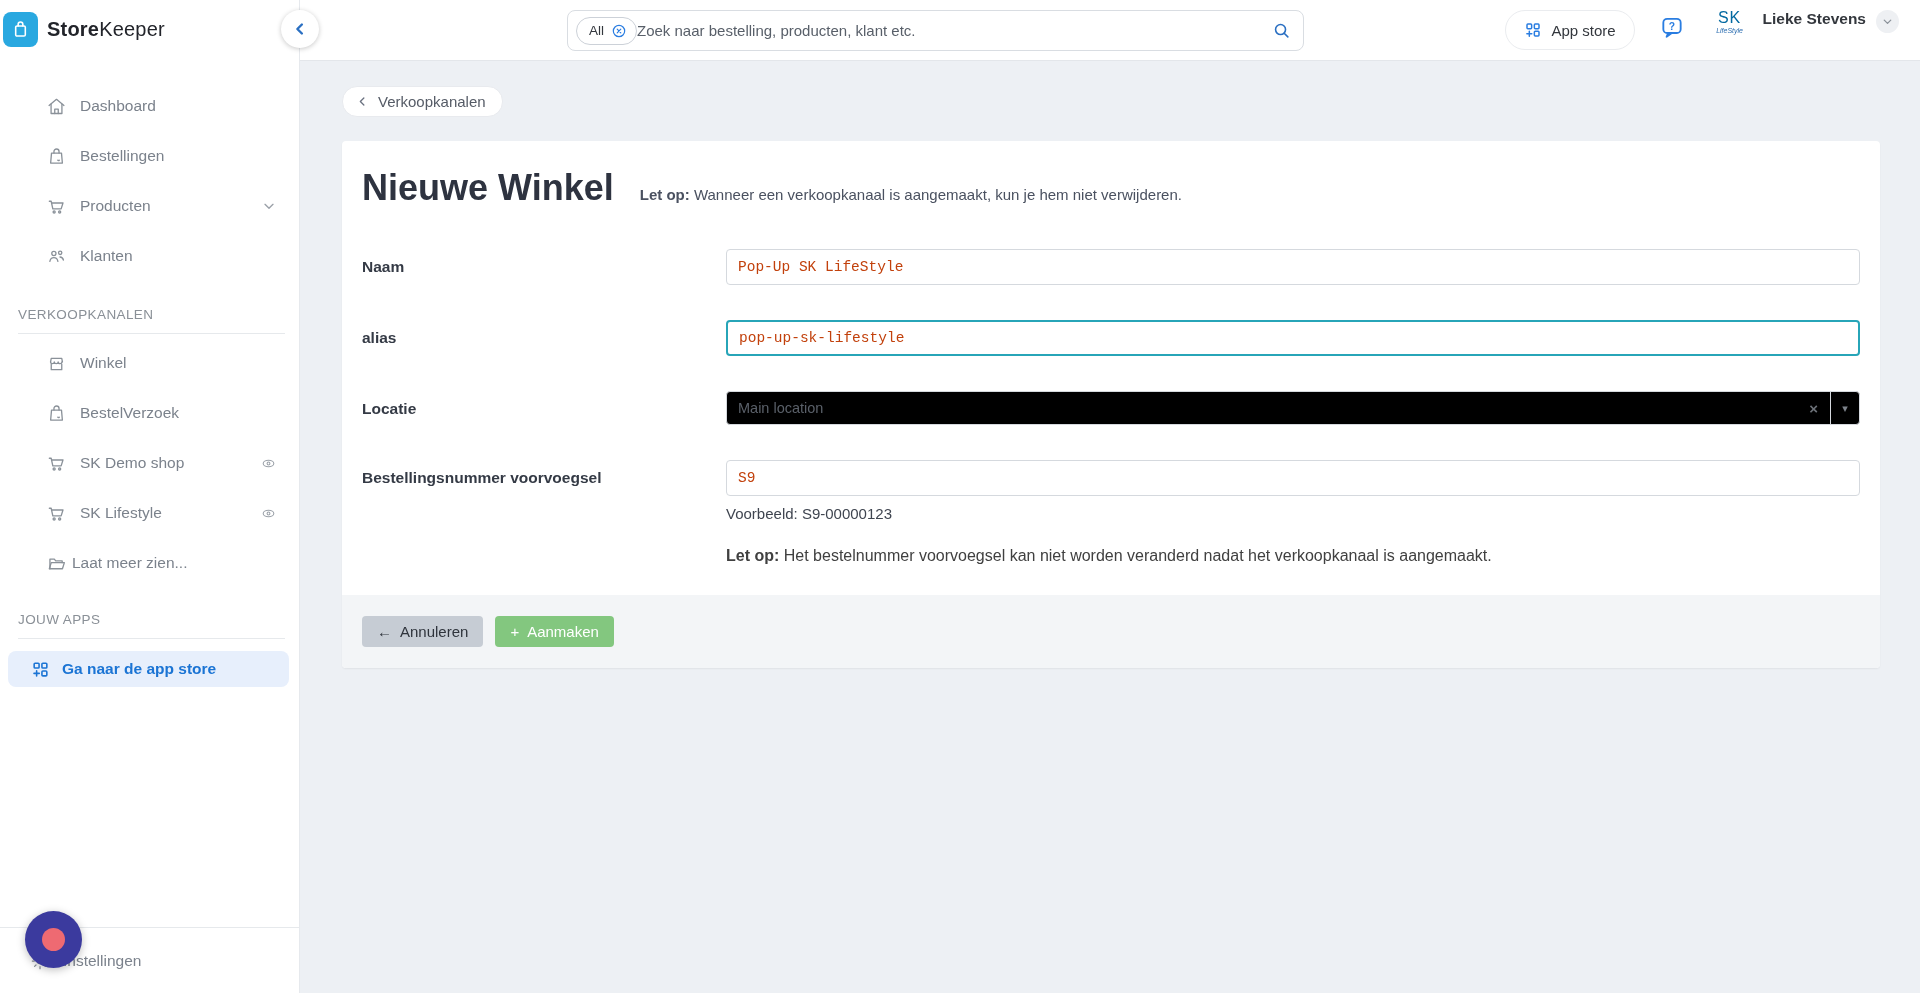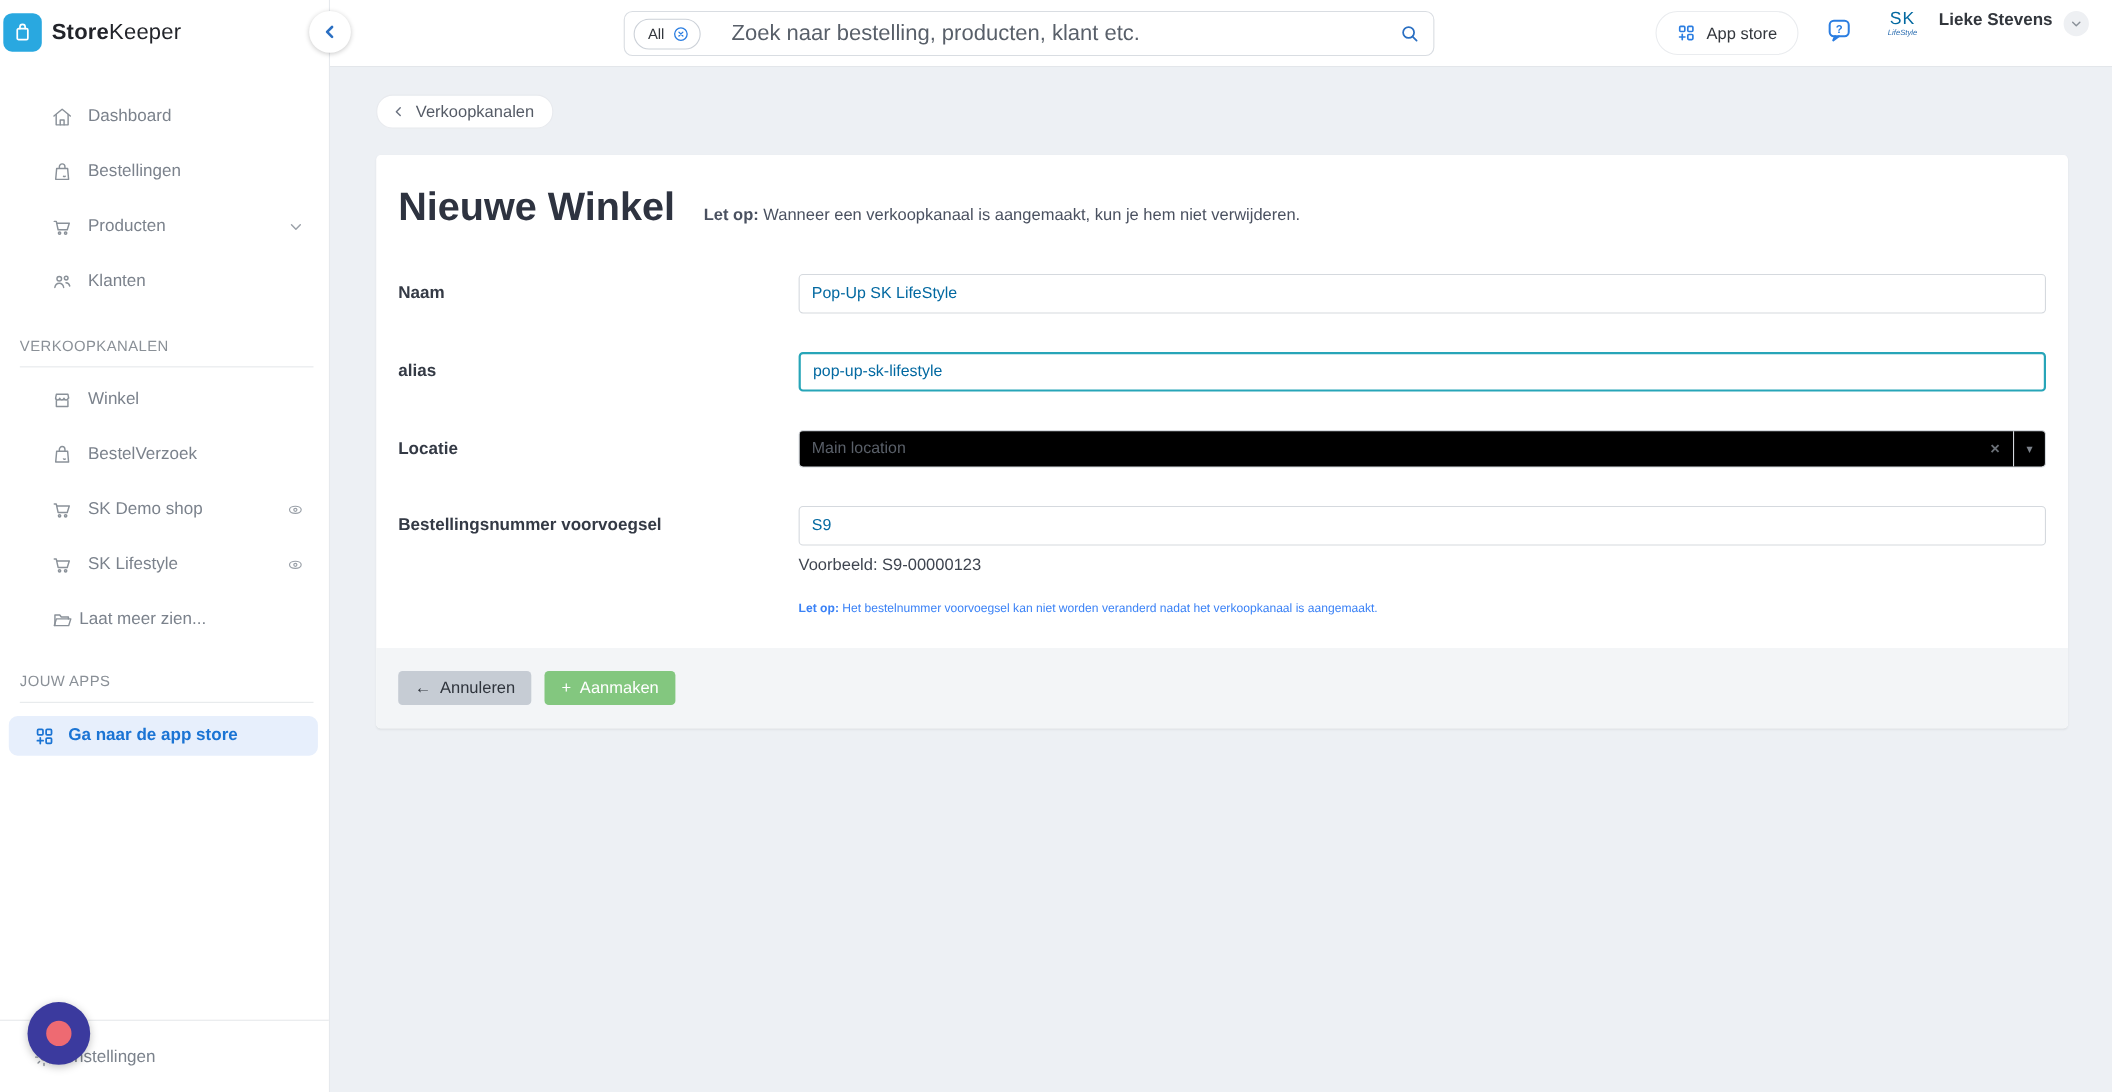--- a/index.html
+++ b/index.html
@@ -26,21 +26,21 @@
   .chat-bubble::after { content:""; position:absolute; left:17px; top:17px; width:23px; height:23px; border-radius:50%; background:#ee6a72; }
 
   
   .collapse-btn { position:absolute; left:281px; top:10px; width:38px; height:38px; border-radius:50%; background:#fff; border:none; box-shadow:0 1px 5px rgba(0,0,0,.22); z-index:10; display:flex; align-items:center; justify-content:center; cursor:pointer; }
 
   
   .main { flex:1; display:flex; flex-direction:column; background:#edf0f4; }
   .topbar { position:relative; height:61px; background:#fff; border-bottom:1px solid #e3e6ea; flex:0 0 auto; }
   .searchbox { position:absolute; left:267px; top:10px; width:737px; height:41px; background:#fff; border:1px solid #d9dde2; border-radius:8px; display:flex; align-items:center; padding:0 12px 0 8px; }
   .filter-pill { display:flex; align-items:center; gap:7px; height:28px; padding:0 9px 0 12px; border:1px solid #ccd1d8; border-radius:15px; color:#33373d; font-size:13.5px; cursor:pointer; }
-  .search-input { flex:1; border:none; outline:none; font-size:20px; color:#4c1d95; margin-left:28px; font-family:inherit; background:transparent; }
+  .search-input { flex:1; border:none; outline:none; font-size:15px; color:#4c1d95; margin-left:0; font-family:inherit; background:transparent; }
   .search-input::placeholder { color:#585f69; opacity:1; }
   .topbar-right { position:absolute; right:21px; top:10px; height:41px; display:flex; align-items:flex-start; }
   .appstore-pill { display:flex; align-items:center; gap:9px; height:40px; padding:0 18px; border:1px solid #eaecef; border-radius:20px; background:#fff; color:#33373d; font-size:15px; cursor:pointer; }
   .chat-btn { margin-left:20px; width:34px; height:34px; display:flex; align-items:center; justify-content:center; background:none; border:none; cursor:pointer; }
   .avatar { margin-left:18px; width:46px; text-align:center; line-height:1; cursor:pointer; }
   .avatar .l1 { font-weight:normal; font-size:16px; color:#0369a1; letter-spacing:1px; }
   .avatar .l2 { font-size:7px; color:#2b6db0; font-style:italic; margin-top:1px; }
   .user-name { margin-left:10px; font-size:15.5px; font-weight:600; color:#33373d; cursor:pointer; }
   .user-caret { margin-left:10px; width:23px; height:23px; border-radius:50%; background:#eef0f3; display:flex; align-items:center; justify-content:center; cursor:pointer; }
 
@@ -49,28 +49,28 @@
   .back-btn { display:inline-flex; align-items:center; gap:9px; height:31px; padding:0 16px 0 13px; background:#fff; border:1px solid #e8eaee; border-radius:15px; color:#555b66; font-size:15px; cursor:pointer; }
   .card { margin-top:24px; width:1538px; background:#fff; border-radius:4px; box-shadow:0 1px 2px rgba(0,0,0,.06); }
   .card-body { padding:26px 20px 0 20px; }
   .card-head { display:flex; align-items:baseline; gap:26px; margin-bottom:40px; }
   .card-title { font-size:36px; font-weight:bold; color:#2e3340; }
   .card-note { font-size:15px; color:#4a5160; }
   .bold { font-weight:bold; }
   .form-row { display:flex; margin-bottom:35px; }
   .form-label { width:364px; min-width:364px; padding-top:9px; font-size:15.5px; font-weight:bold; color:#343a45; }
   .form-field { flex:1; }
-  .txt { width:100%; height:36px; border:1px solid #d5d9de; border-radius:4px; padding:0 11px; font-size:14.5px; color:#0369a1; font-family:Liberation Sans, sans-serif; outline:none; background:#fff; }
+  .txt { width:100%; height:36px; border:1px solid #d5d9de; border-radius:4px; padding:0 11px; font-size:14.5px; color:#c2410c; font-family:Liberation Mono, monospace; outline:none; background:#fff; }
   .txt.focused { border:2px solid #27a5b8; }
   .select { height:34px; border:1px solid #d5d9de; border-radius:4px; background:#000000; display:flex; align-items:center; cursor:pointer; }
   .select-value { flex:1; padding-left:11px; font-size:14.5px; color:#5a6069; }
   .select-clear { padding:0 12px; color:#6b7077; font-size:15px; font-weight:bold; cursor:pointer; }
   .select-caret { align-self:stretch; width:29px; border-left:1px solid #d5d9de; display:flex; align-items:center; justify-content:center; color:#7d838b; font-size:11px; }
   .helper { margin-top:9px; font-size:15px; color:#3f4550; }
-  .warning { margin-top:25px; font-size:11px; color:#3b82f6; }
+  .warning { margin-top:25px; font-size:16px; color:#404040; }
   .card-footer { margin-top:30px; background:#f3f5f7; border-radius:0 0 4px 4px; padding:21px 20px; display:flex; gap:12px; }
   .btn { height:31px; border:none; border-radius:4px; font-size:15px; font-family:inherit; display:inline-flex; align-items:center; gap:8px; padding:0 15px; cursor:pointer; }
   .btn-cancel { background:#c6ccd4; color:#2f343c; }
   .btn-create { background:#83c77f; color:#fff; }
 
   svg { display:block; }
 </style>
 </head>
 <body>
 

